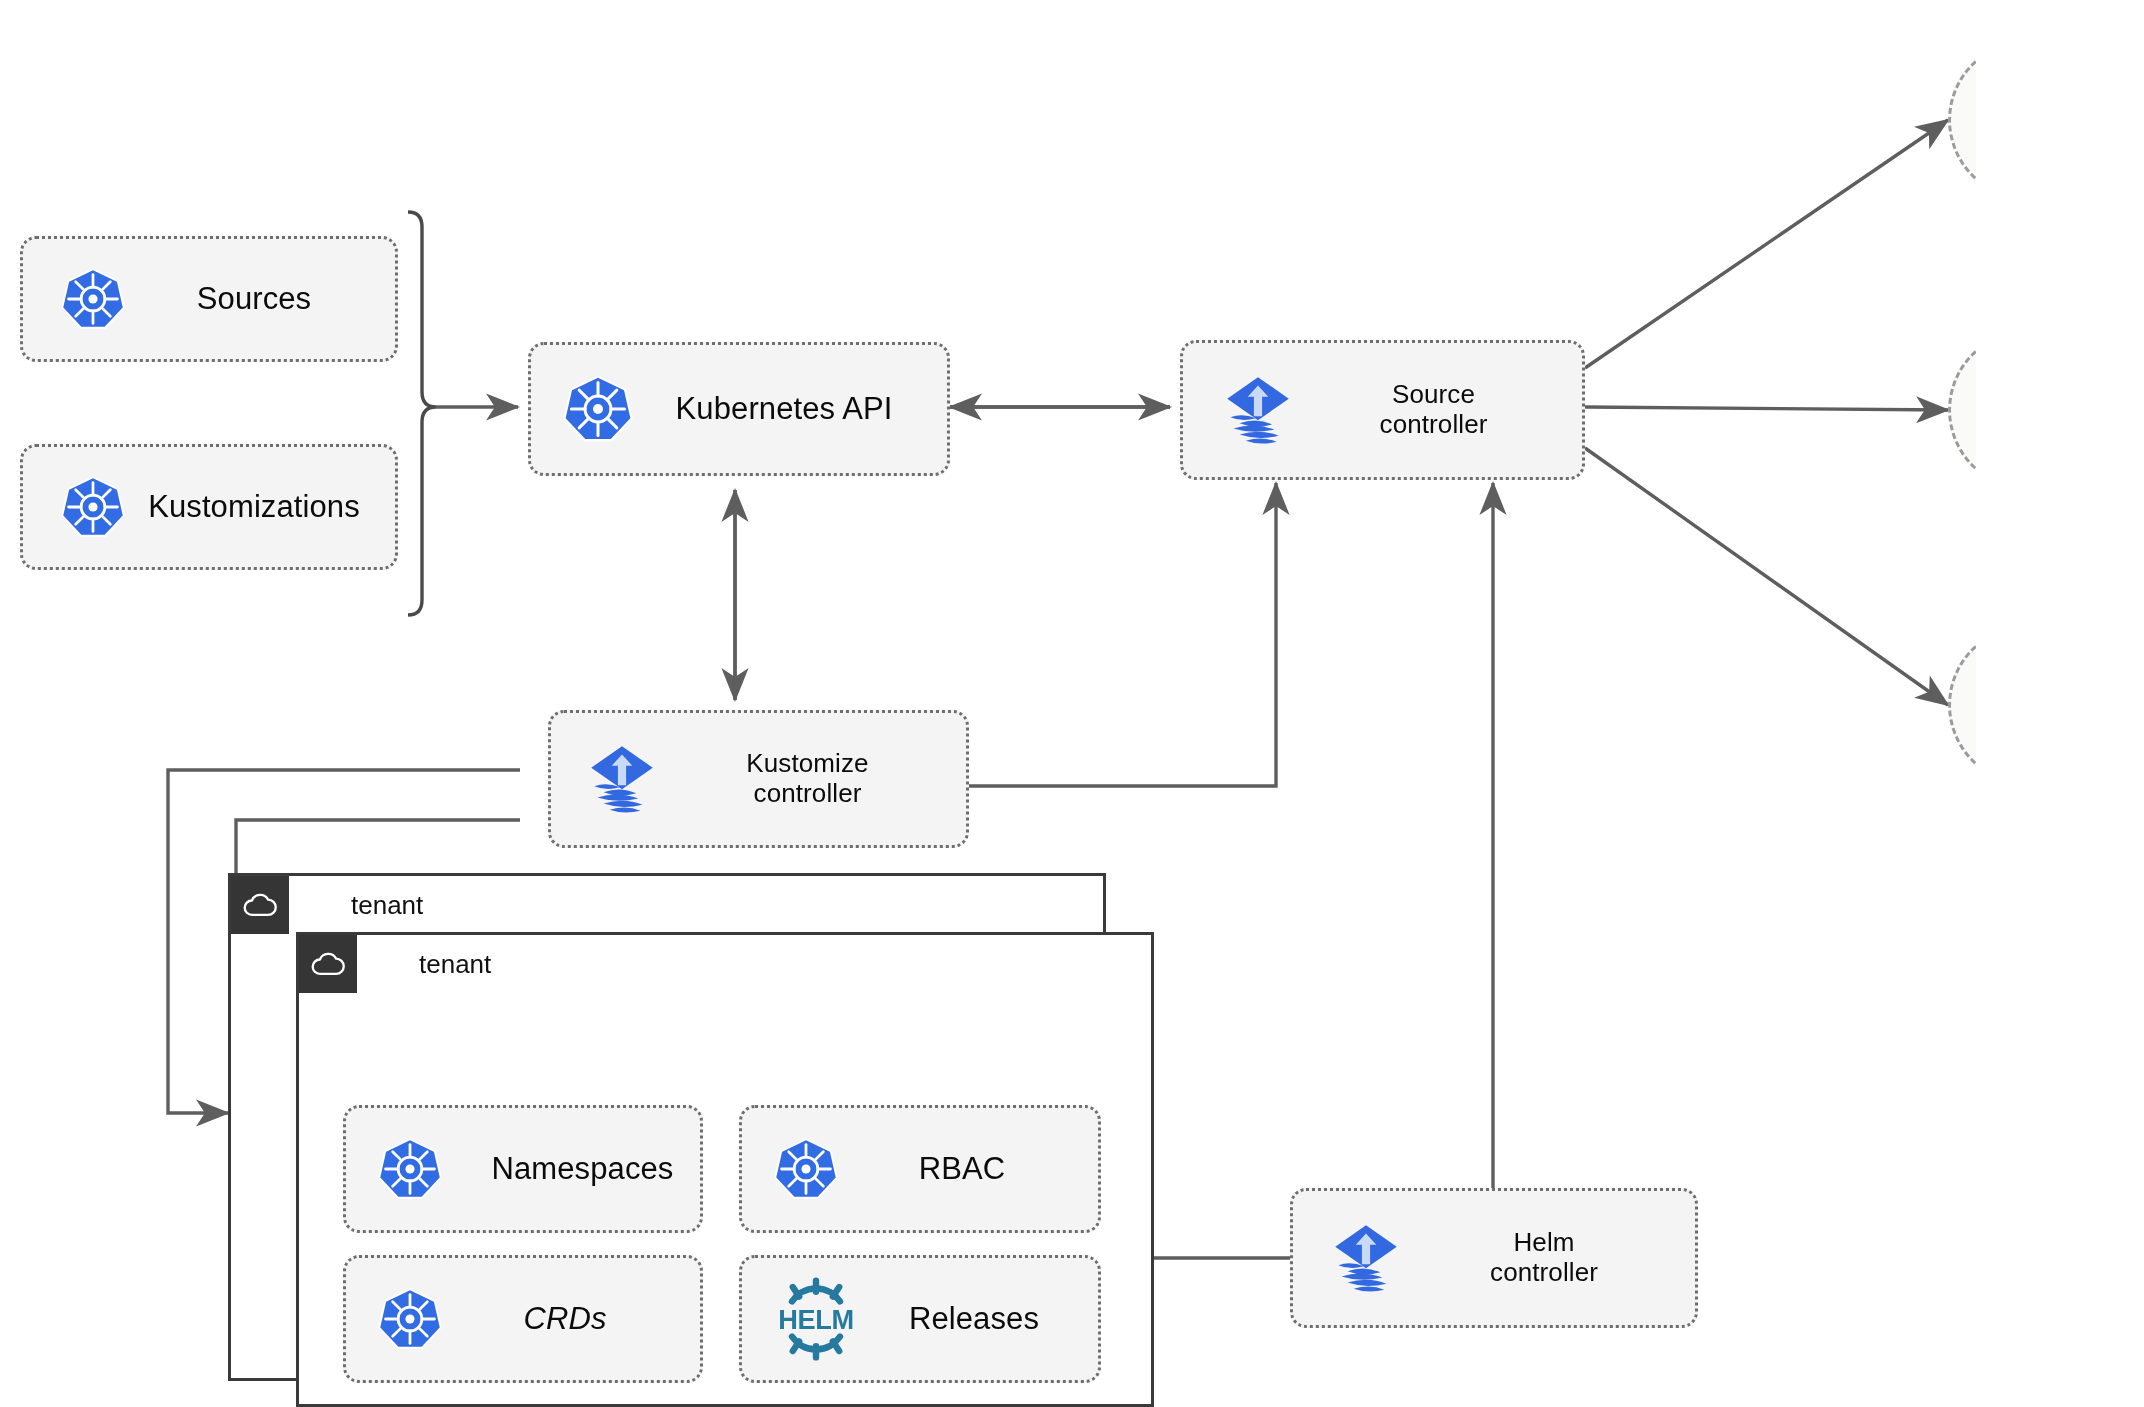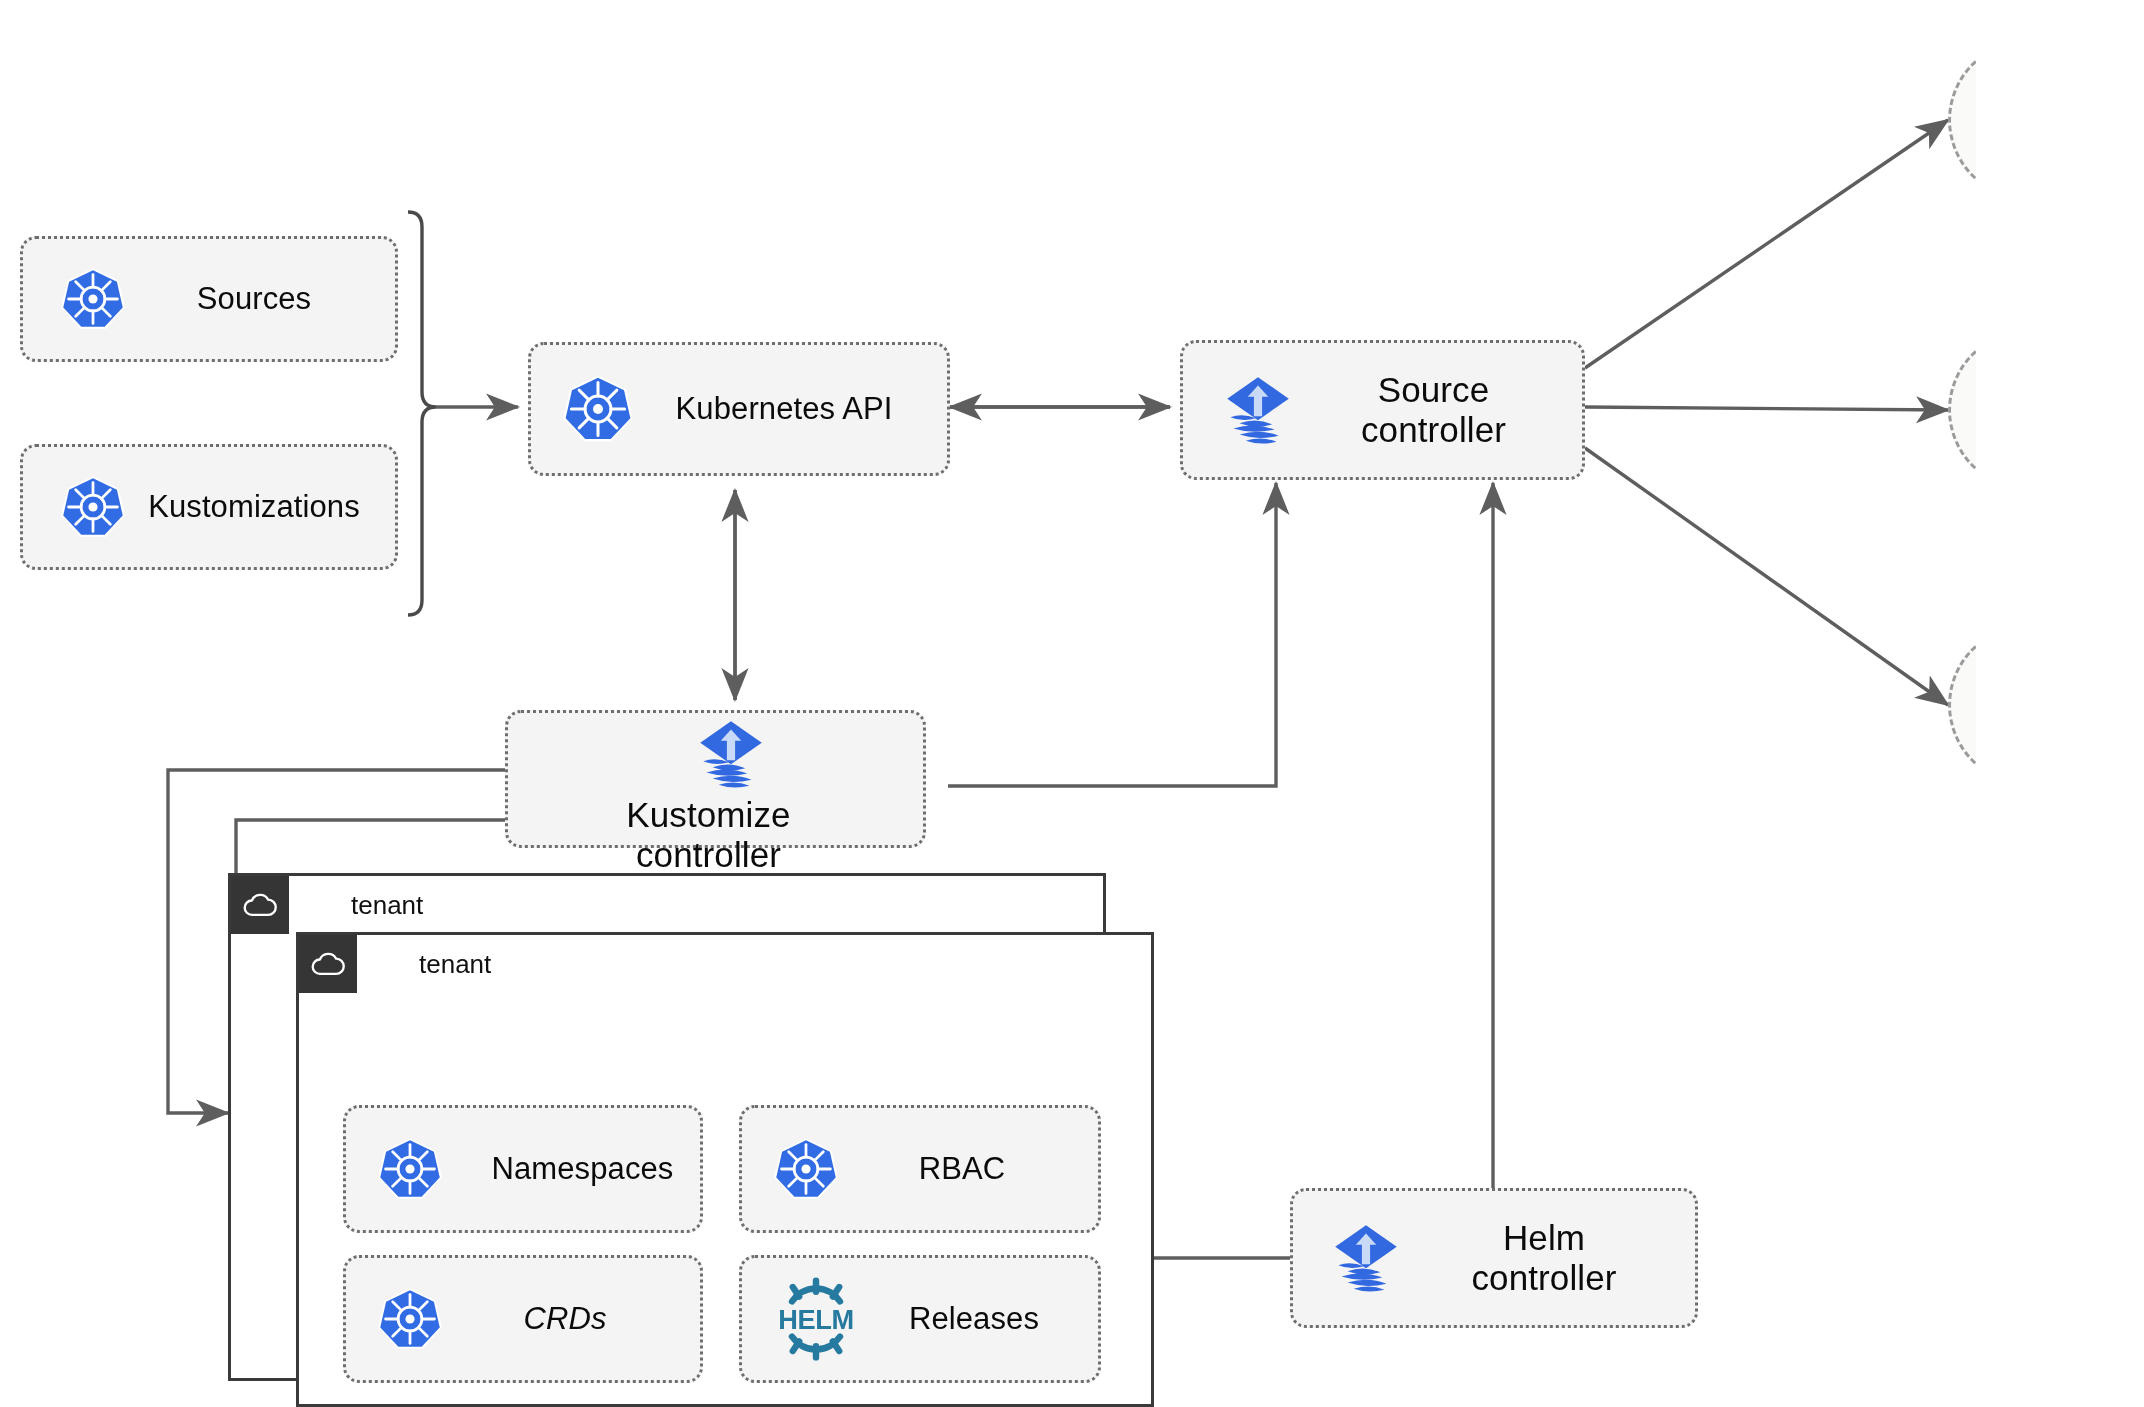--- a/index.html
+++ b/index.html
@@ -17,21 +17,21 @@
     display:flex;
     align-items:center;
     justify-content:flex-start;
   }
   .node .ico{flex:0 0 auto;display:flex;align-items:center;justify-content:center;}
   .node .lbl{
     flex:1 1 auto;text-align:center;color:#0b0b0b;
     font-size:31px;line-height:1.14;letter-spacing:.1px;
     padding-right:14px;white-space:pre-line;
   }
-  .node.two .lbl{font-size:35px;}
+  .node.two .lbl{font-size:26px;}
 
   
   .tenant{
     position:absolute;box-sizing:border-box;
     background:#ffffff;border:3px solid #3a3a3a;
   }
   .tenant-hd{
     position:absolute;left:-0px;top:-0px;
     display:flex;align-items:center;gap:40px;
   }
@@ -178,21 +178,21 @@
           <path d="M16 58 q20 -6 40 1 q-21 5 -40 -1 Z"></path>
           <path d="M22 64 q20 -6 38 1 q-20 5 -38 -1 Z"></path>
           <path d="M28 70 q16 -5 30 1 q-16 4 -30 -1 Z"></path>
         </g>
       </svg>
     </span>
     <span class="lbl">Source
 controller</span>
   </div>
 
-  <div class="node two" style="left:505px;top:710px;width:421px;height:138px;flex-direction:column;">
+  <div class="node two" style="left:548px;top:710px;width:421px;height:138px;">
     <span class="ico" style="margin-left:30px;">
       <svg width="82" height="82" viewBox="0 0 80 80">
         <path d="M40 8 L70 29 L40 50 L10 29 Z" fill="#3268E0"></path>
         <path d="M40 16 L50 27 L44 27 L44 46 L36 46 L36 27 L30 27 Z" fill="#C9DAF8"></path>
         <g fill="#3268E0">
           <path d="M13 47 q12 -4 25 1 q-13 4 -25 -1 Z"></path>
           <path d="M22 53 q16 -6 32 1 q-17 5 -32 -1 Z"></path>
           <path d="M16 58 q20 -6 40 1 q-21 5 -40 -1 Z"></path>
           <path d="M22 64 q20 -6 38 1 q-20 5 -38 -1 Z"></path>
           <path d="M28 70 q16 -5 30 1 q-16 4 -30 -1 Z"></path>

